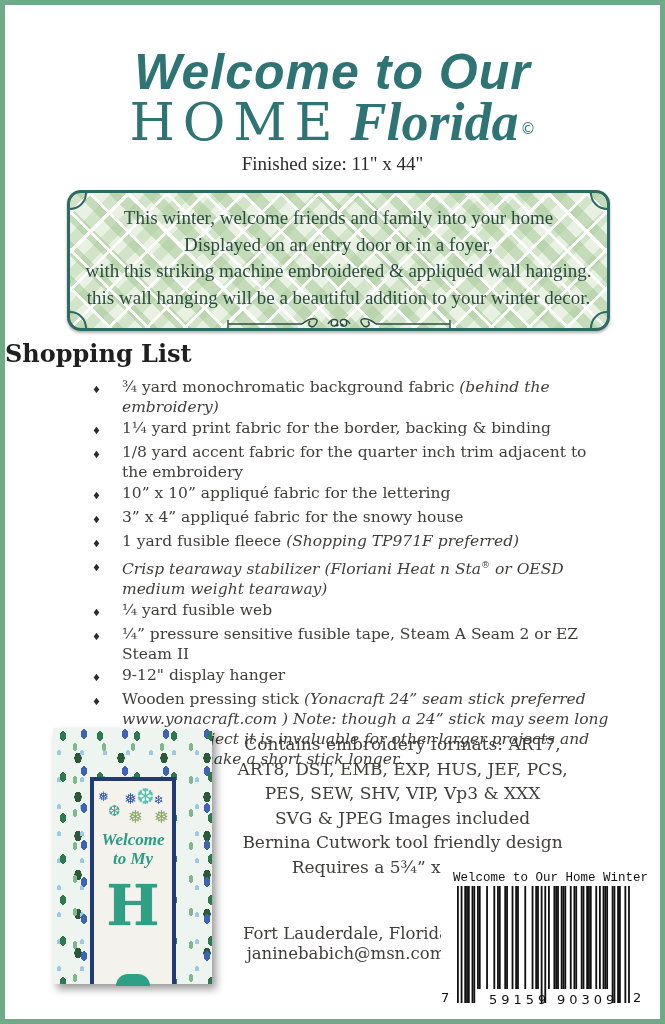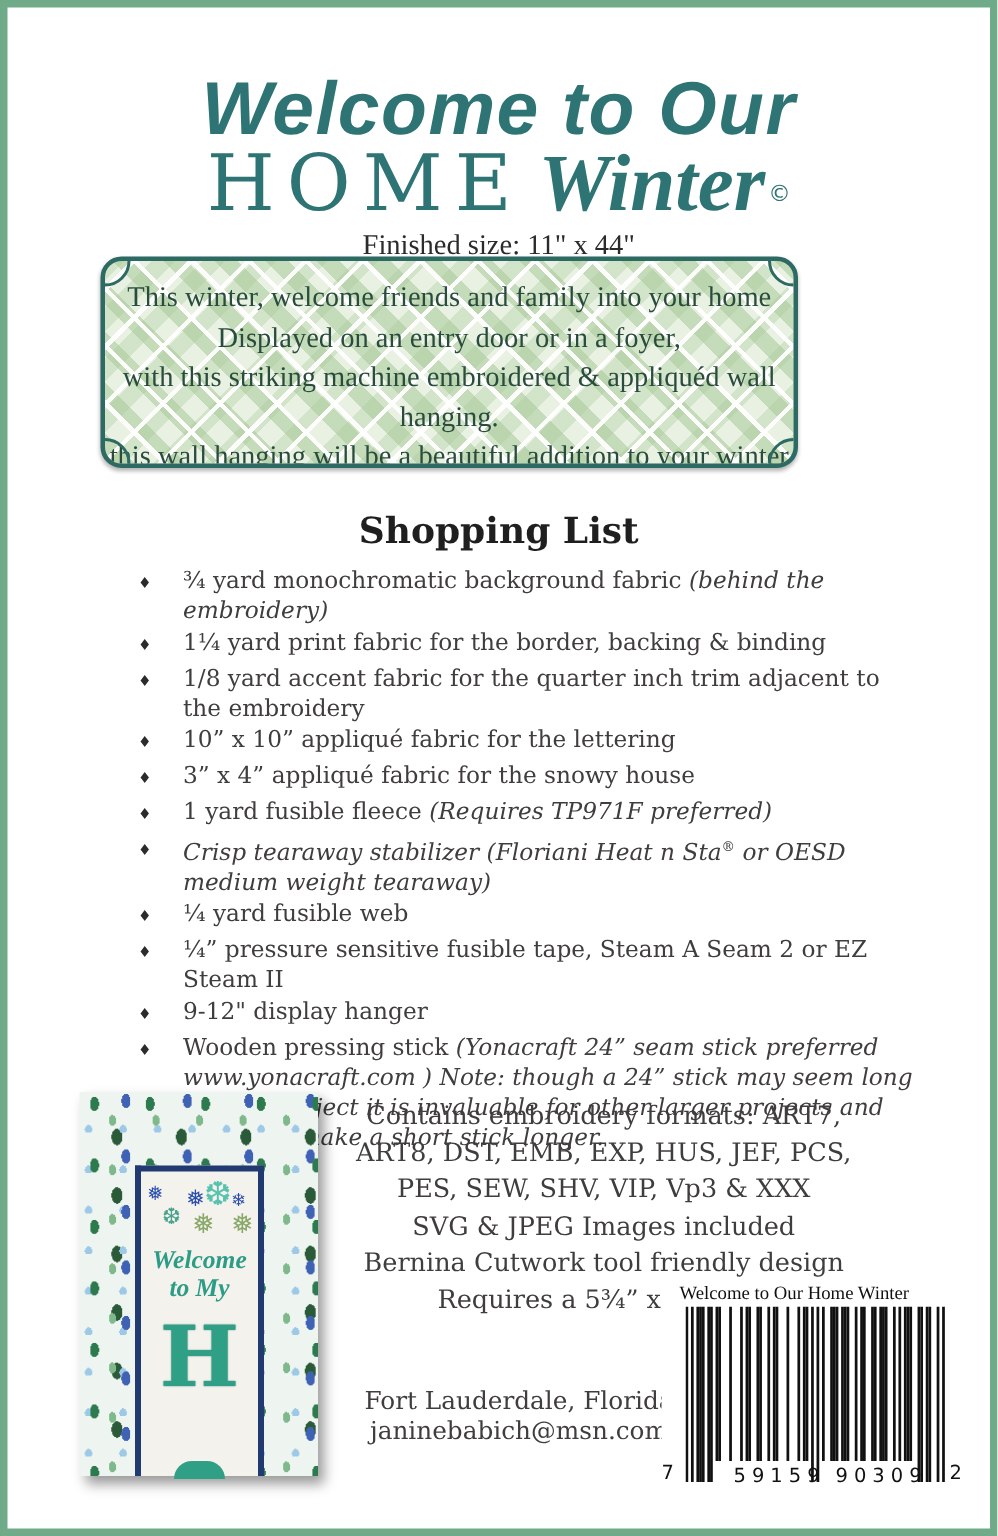--- a/index.html
+++ b/index.html
@@ -27,39 +27,39 @@
     font-family:"Liberation Serif", serif; font-style:italic; font-weight:bold;
     font-size:54px; margin-left:10px;
   }
   .title-copy{ font-size:15px; vertical-align:super; margin-left:2px; font-family:"DejaVu Sans", sans-serif;}
   .finished{
     position:absolute; top:148px; left:0; width:100%; text-align:center;
     font-size:19px; color:#2b2b2b; font-family:"Liberation Serif", serif;
   }
   
   .intro-box{
-    position:absolute; left:62px; top:166px; width:465px; height:141px; box-sizing:border-box;
+    position:absolute; left:62px; top:185px; width:543px; height:141px; box-sizing:border-box;
     border:3px solid #2d6a63; border-radius:14px; overflow:hidden;
     background-color:#e9f2e2;
     background-image:
       repeating-linear-gradient(45deg, rgba(255,255,255,.95) 0px, rgba(255,255,255,.95) 3px, rgba(255,255,255,0) 3px, rgba(255,255,255,0) 27px),
       repeating-linear-gradient(-45deg, rgba(255,255,255,.95) 0px, rgba(255,255,255,.95) 3px, rgba(255,255,255,0) 3px, rgba(255,255,255,0) 27px),
       repeating-linear-gradient(45deg, rgba(167,201,153,.55) 3px, rgba(167,201,153,.55) 14px, rgba(167,201,153,0) 14px, rgba(167,201,153,0) 27px),
       repeating-linear-gradient(-45deg, rgba(167,201,153,.35) 3px, rgba(167,201,153,.35) 14px, rgba(167,201,153,0) 14px, rgba(167,201,153,0) 27px);
     box-shadow:0 2px 3px rgba(0,0,0,.3);
   }
   .corner{ position:absolute; width:34px; height:34px; border:2.5px solid #2d6a63; border-radius:50%; box-sizing:border-box;}
   .corner.tl{ top:-17px; left:-17px;} .corner.tr{ top:-17px; right:-17px;}
   .corner.bl{ bottom:-17px; left:-17px;} .corner.br{ bottom:-17px; right:-17px;}
   .intro-lines{ margin-top:12px; text-align:center; font-family:"Liberation Serif", serif;
     font-size:19px; line-height:26.5px; color:#2a4c3e; }
   .flourish{ display:block; margin:3px auto 0 auto; }
   
   .shop-heading{
-    position:absolute; top:334px; left:0; width:100%; text-align:center; margin:0;
+    position:absolute; top:334px; left:0; width:100%; margin:0;
     font-size:24px; font-weight:600; color:#1f1f1f; font-family:"DejaVu Serif", serif;
   }
   .shop-list{
     position:absolute; top:372px; left:84px; width:522px; margin:0; padding:0; list-style:none;
     font-size:15.5px; line-height:20px; color:#3f3e3c;
   }
   .shop-list li{ display:flex; margin:0 0 1px 0;}
   .shop-list .bullet{ flex:0 0 30px; font-size:10px; padding-top:3px; padding-left:3px; color:#2b2b2b;}
   .shop-list .itext{ flex:1;}
   .seg-i{ font-style:italic;}
@@ -100,32 +100,32 @@
   .formats{
     position:absolute; left:199px; top:727px; width:397px; text-align:center;
     font-size:17px; line-height:24.5px; color:#3f3e3c;
   }
   .publisher{
     position:absolute; left:210px; top:919px; width:262px; text-align:center;
     font-size:16.5px; line-height:19.5px; color:#3f3e3c;
   }
   
   .barcode{ position:absolute; left:436px; top:850px; width:210px; background:#fff;}
-  .bc-label{ font-family:Liberation Serif, serif; font-size:12.5px; color:#111;
-    padding-left:12px; margin-bottom:1px; white-space:nowrap;}
+  .bc-label{ font-family:Liberation Mono, monospace; font-size:12.5px; color:#111;
+    padding-left:12px; margin-bottom:1px; white-space:nowrap;margin-top:16px;}
   .bc-wrap{ position:relative; padding:0 16px; height:135px;}
   .bc-digit{ position:absolute; font-family:"DejaVu Sans", sans-serif; font-size:13px; color:#111;}
 </style>
 </head>
 <body>
 
 <div class="page">
 
   <div class="title-script">Welcome to Our</div>
-  <div class="title-main"><span class="title-caps">HOME</span><span class="title-winter">Winter</span><span class="title-copy">©</span></div>
+  <div class="title-main"><span class="title-caps">HOME</span><span class="title-winter">Florida</span><span class="title-copy">©</span></div>
   <div class="finished">Finished size:  11" x 44"</div>
 
   <section class="intro-box">
     <span class="corner tl"></span>
     <span class="corner tr"></span>
     <span class="corner bl"></span>
     <span class="corner br"></span>
     <div class="intro-lines" id="intro-lines">
         <div>This winter, welcome friends and family into your home</div>
         <div>Displayed on an entry door or in a foyer,</div>
@@ -167,21 +167,21 @@
       <li>
         <span class="bullet">♦</span>
         <span class="itext"><span>10” x 10” appliqué fabric for the lettering</span></span>
       </li>
       <li>
         <span class="bullet">♦</span>
         <span class="itext"><span>3” x 4” appliqué fabric for the snowy house</span></span>
       </li>
       <li>
         <span class="bullet">♦</span>
-        <span class="itext"><span>1 yard fusible fleece </span><span class="seg-i">(Requires TP971F preferred)</span></span>
+        <span class="itext"><span>1 yard fusible fleece </span><span class="seg-i">(Shopping TP971F preferred)</span></span>
       </li>
       <li>
         <span class="bullet">♦</span>
         <span class="itext"><span class="seg-i">Crisp tearaway stabilizer (Floriani Heat n Sta</span><sup class="reg seg-i">®</sup><span class="seg-i"> or OESD medium weight tearaway)</span></span>
       </li>
       <li>
         <span class="bullet">♦</span>
         <span class="itext"><span>¼ yard fusible web</span></span>
       </li>
       <li>

